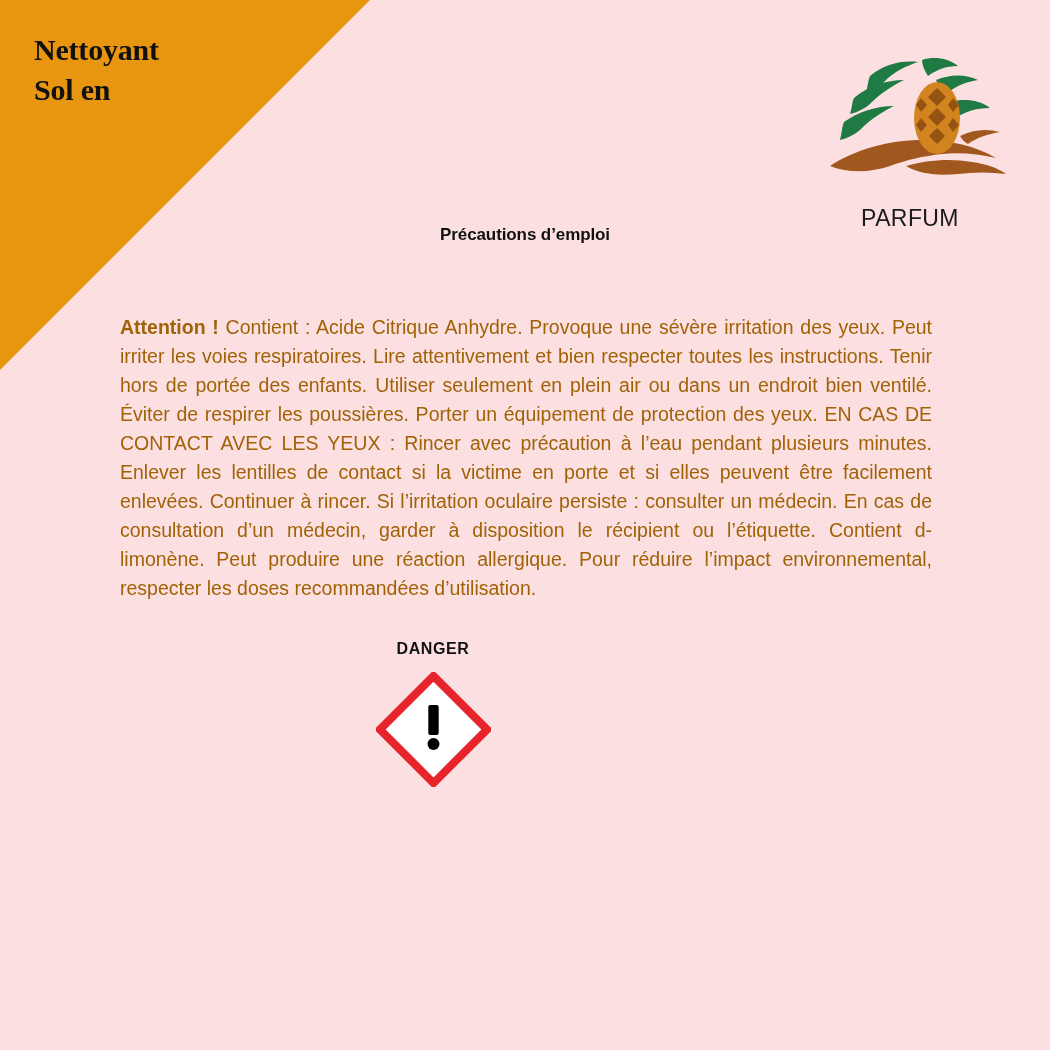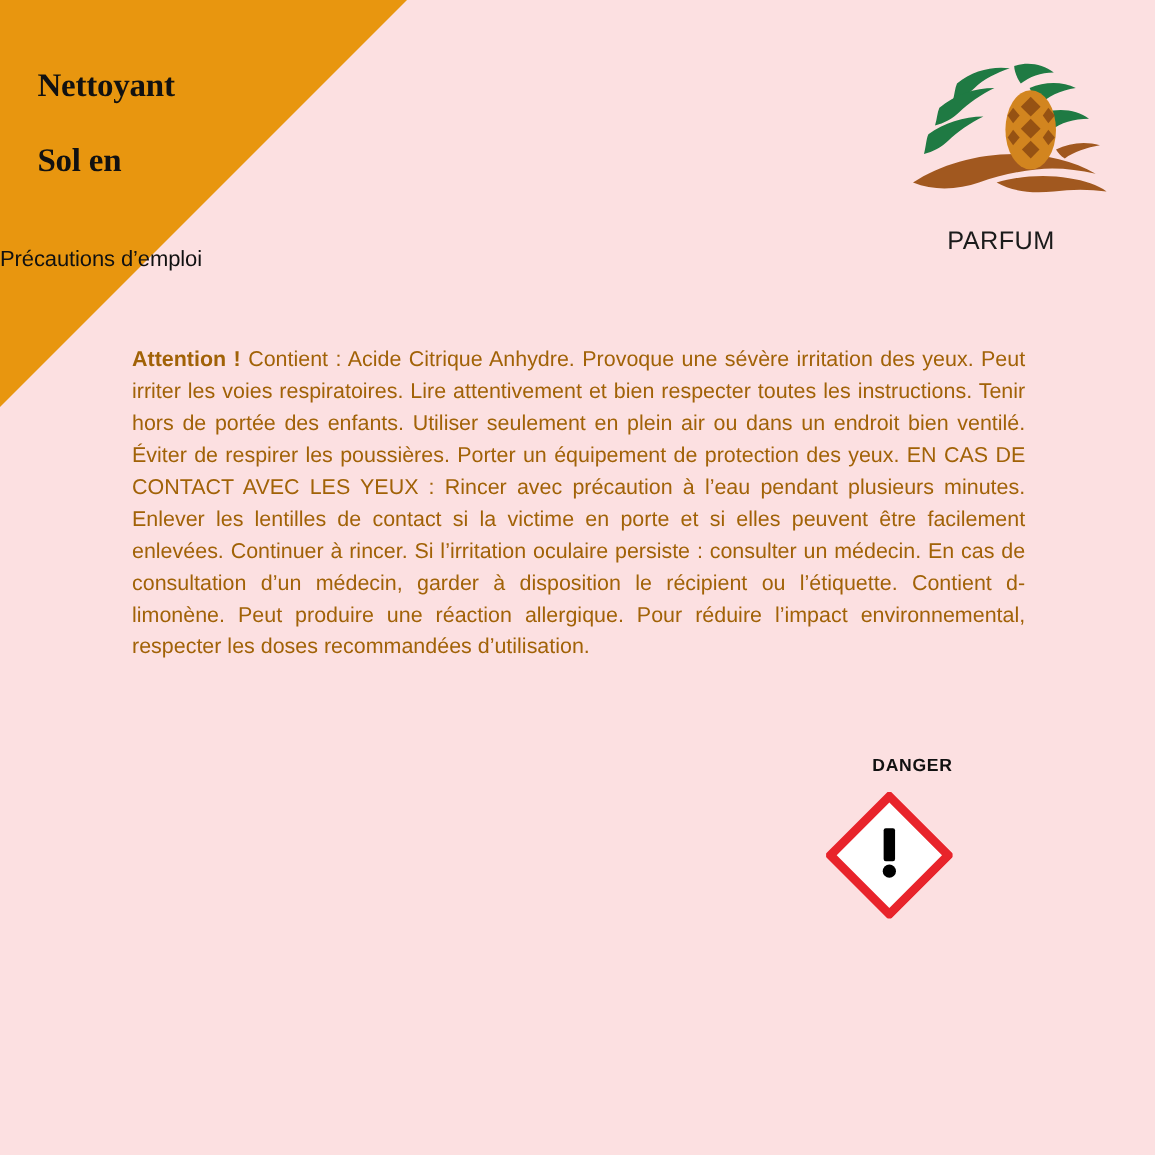--- a/index.html
+++ b/index.html
@@ -35,21 +35,20 @@
     font-family: "Liberation Serif", serif;
     font-weight: bold;
     font-size: 30px;
     line-height: 1.33;
     color: #111111;
     letter-spacing: -0.2px;
   }
   .product-title .line {
     display: block;
     white-space: nowrap;
-    margin-top: 28px;
   }
 
   
   .scent-badge {
     position: absolute;
     top: 40px;
     right: 40px;
     width: 200px;
     text-align: center;
     z-index: 2;
@@ -67,23 +66,23 @@
     letter-spacing: 0.4px;
   }
   .scent-label .sl-line { display: block; }
 
   
   .section-heading {
     position: absolute;
     top: 225px;
     left: 0;
     width: 1050px;
-    text-align: left;
-    font-size: 20px;
-    font-weight: normal;
+    text-align: center;
+    font-size: 17px;
+    font-weight: bold;
     color: #111111;
     letter-spacing: -0.1px;
     z-index: 2;
   }
 
   .precautions-body {
     position: absolute;
     top: 293px;
     left: 120px;
     width: 812px;
@@ -93,24 +92,24 @@
     text-align: justify;
     text-justify: inter-word;
     z-index: 2;
   }
   .precautions-body b {
     font-weight: bold;
   }
 
   .danger-block {
     position: absolute;
-    top: 688px;
+    top: 640px;
     left: 0;
     width: 866px;
-    text-align: right;
+    text-align: center;
     z-index: 2;
   }
   .danger-word {
     font-size: 16px;
     font-weight: bold;
     letter-spacing: 0.6px;
     color: #111111;
   }
   .ghs-pictogram {
     margin-top: 14px;

